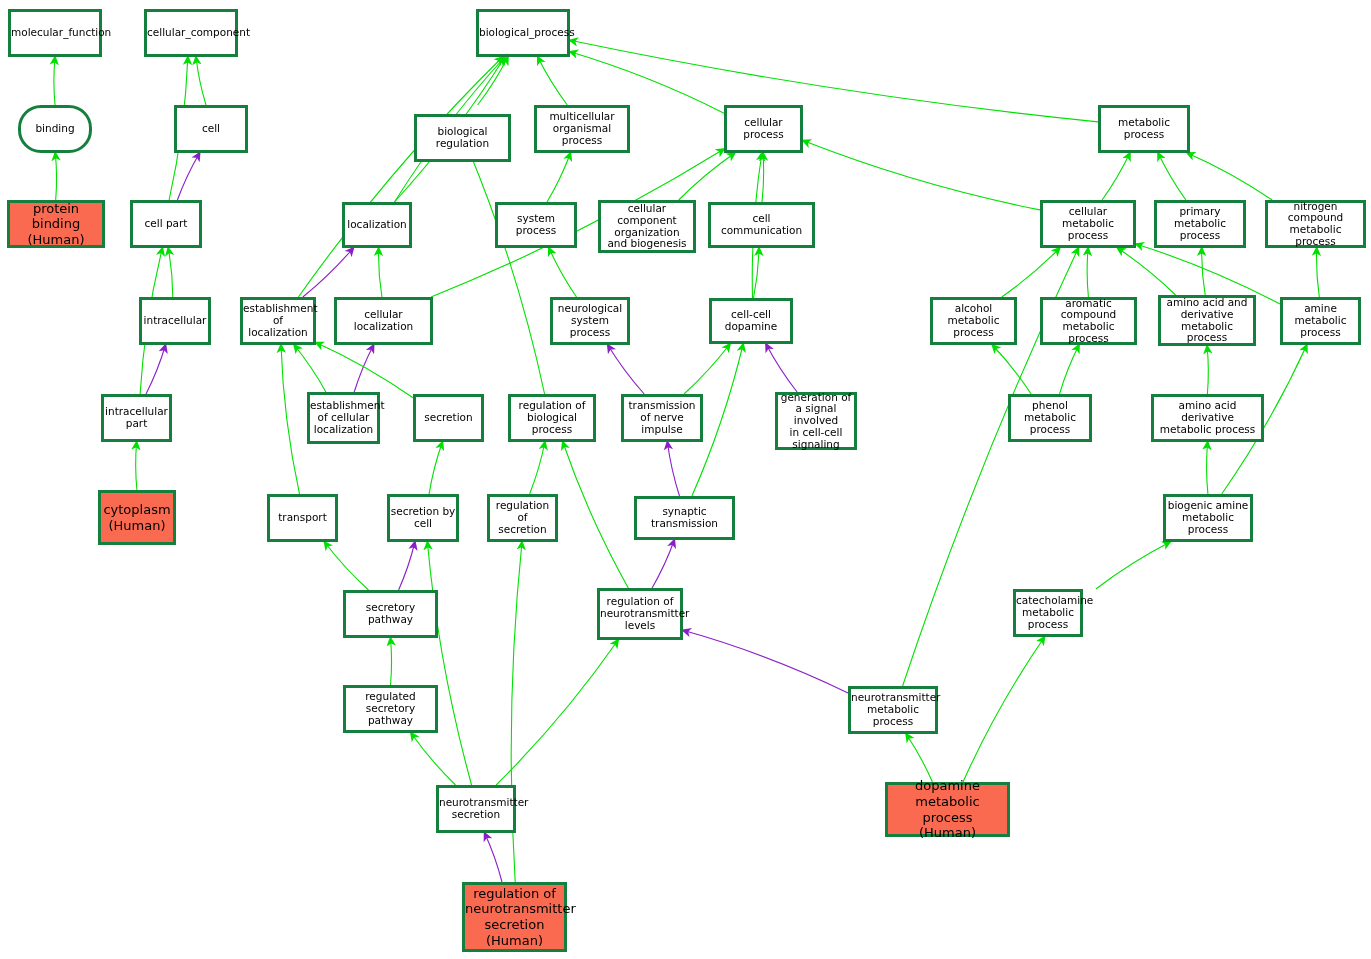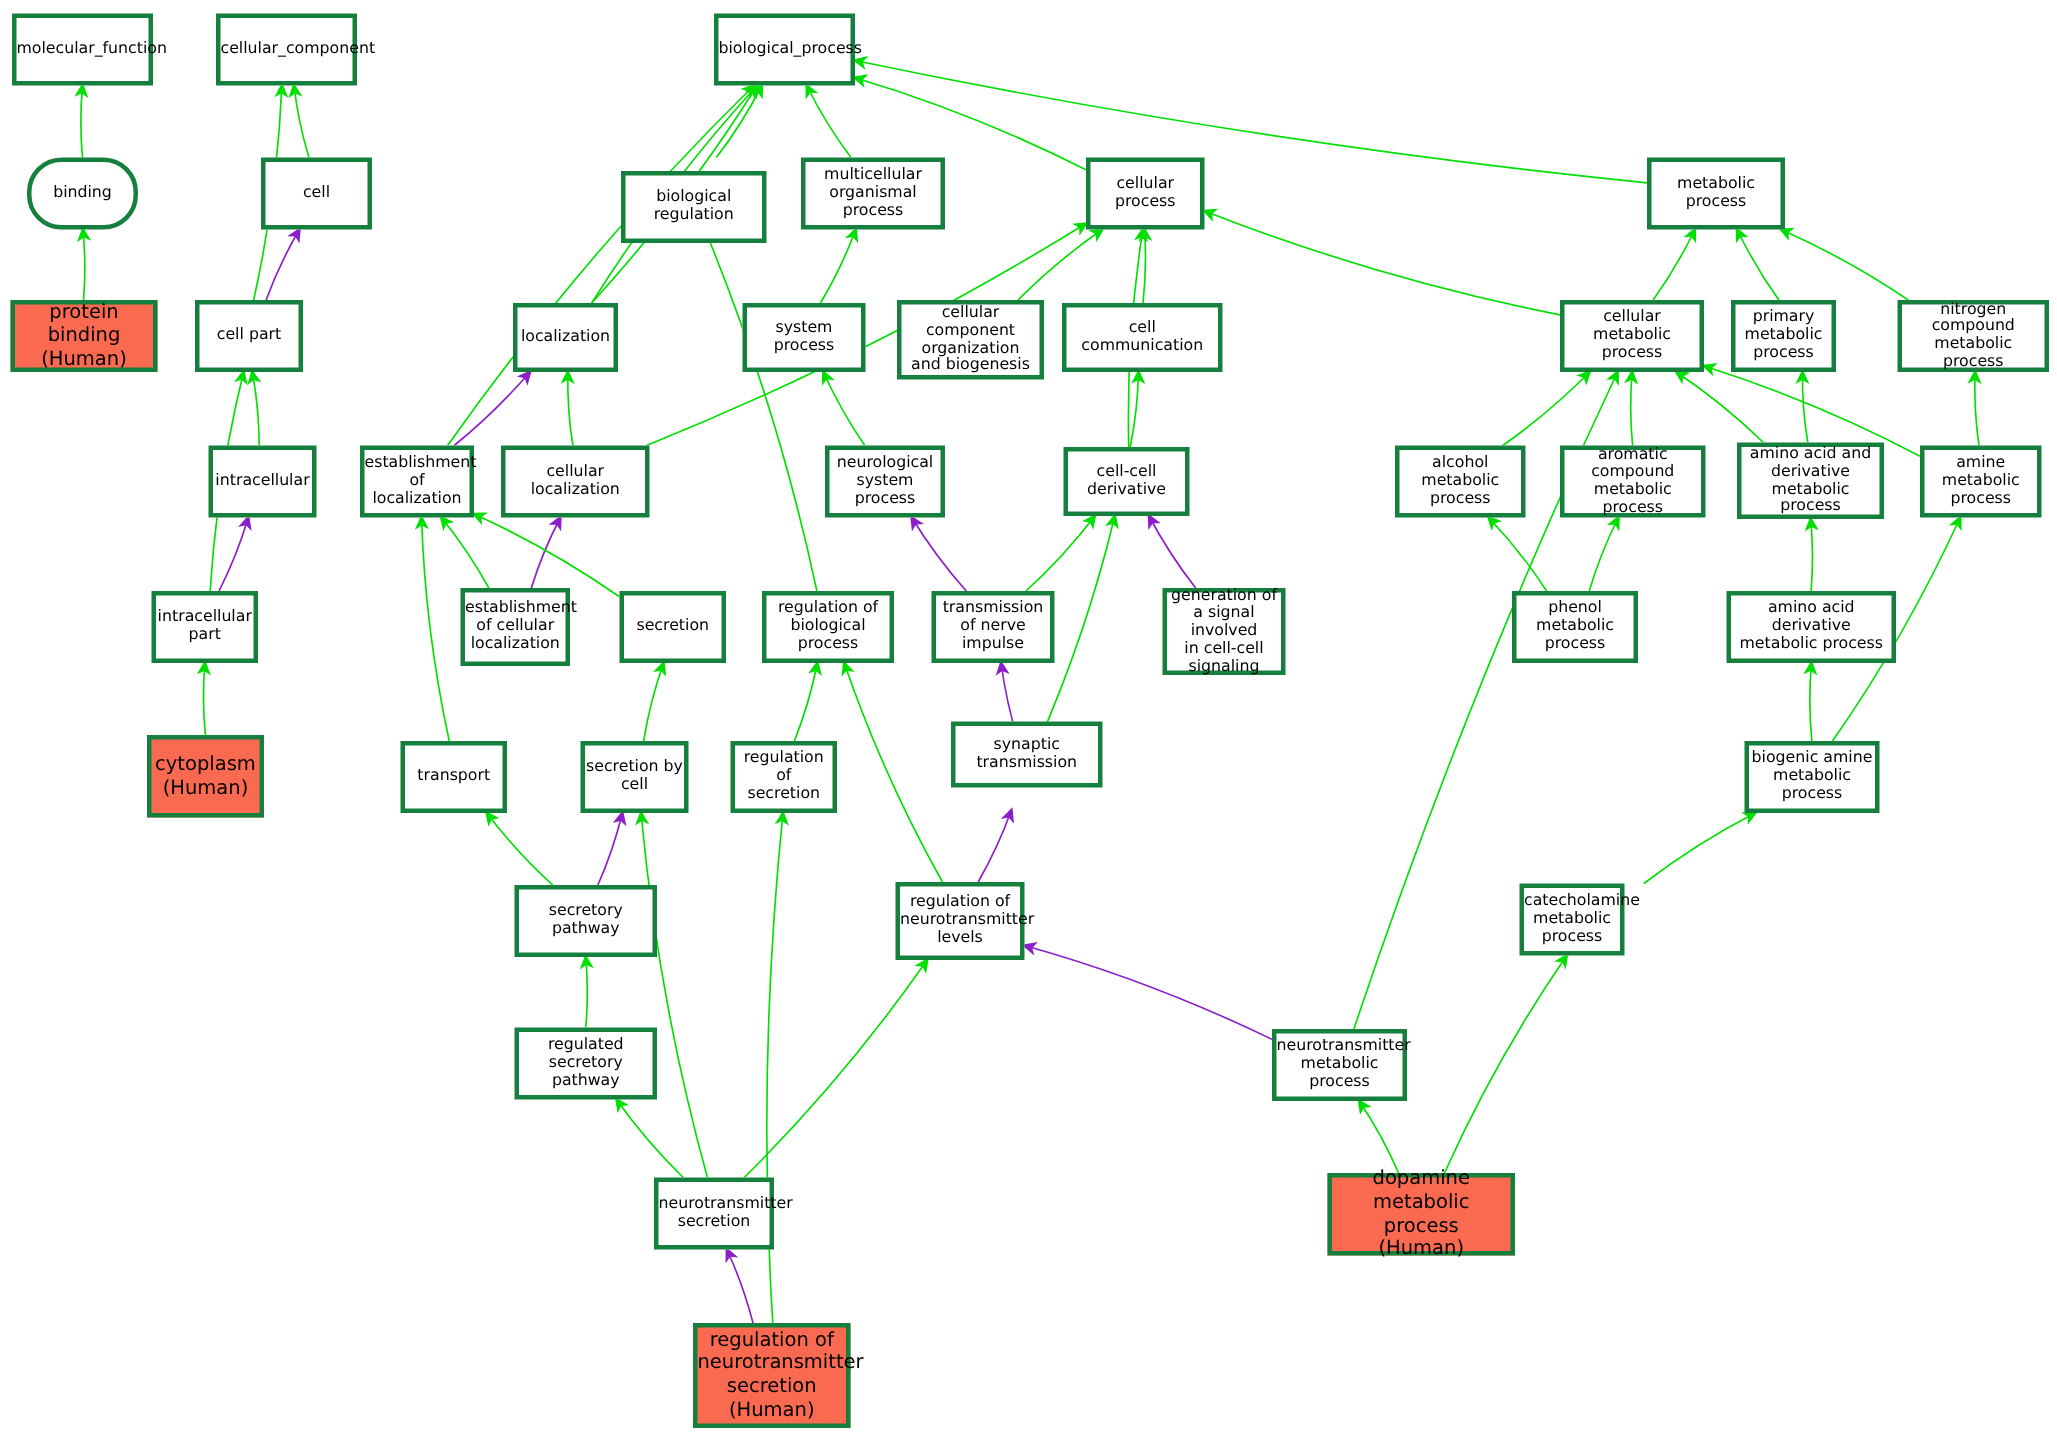--- a/index.html
+++ b/index.html
@@ -182,21 +182,21 @@
 organization
 and biogenesis</span>
       </div>
       <div class="node term" style="left: 708px; top: 202px; width: 107px; height: 46px;">
         <span class="lbl">cell communication</span>
       </div>
       <div class="node term" style="left: 1040px; top: 200px; width: 96px; height: 48px;">
         <span class="lbl">cellular metabolic
 process</span>
       </div>
-      <div class="node term" style="left: 1154px; top: 200px; width: 70px; height: 48px;">
+      <div class="node term" style="left: 1154px; top: 200px; width: 92px; height: 48px;">
         <span class="lbl">primary metabolic
 process</span>
       </div>
       <div class="node term" style="left: 1265px; top: 200px; width: 101px; height: 48px;">
         <span class="lbl">nitrogen compound
 metabolic process</span>
       </div>
       <div class="node term" style="left: 139px; top: 297px; width: 72px; height: 48px;">
         <span class="lbl">intracellular</span>
       </div>
@@ -205,21 +205,21 @@
 of localization</span>
       </div>
       <div class="node term" style="left: 334px; top: 297px; width: 99px; height: 48px;">
         <span class="lbl">cellular localization</span>
       </div>
       <div class="node term" style="left: 550px; top: 297px; width: 80px; height: 48px; align-items: center;">
         <span class="lbl">neurological
 system process</span>
       </div>
       <div class="node term" style="left: 709px; top: 298px; width: 84px; height: 46px;">
-        <span class="lbl">cell-cell derivative</span>
+        <span class="lbl">cell-cell dopamine</span>
       </div>
       <div class="node term" style="left: 930px; top: 297px; width: 87px; height: 48px;">
         <span class="lbl">alcohol metabolic
 process</span>
       </div>
       <div class="node term" style="left: 1040px; top: 297px; width: 97px; height: 48px;">
         <span class="lbl">aromatic compound
 metabolic process</span>
       </div>
       <div class="node term" style="left: 1158px; top: 295px; width: 98px; height: 51px;">
@@ -269,21 +269,21 @@
         <span class="lbl">transport</span>
       </div>
       <div class="node term" style="left: 387px; top: 494px; width: 72px; height: 48px;">
         <span class="lbl">secretion by
 cell</span>
       </div>
       <div class="node term" style="left: 487px; top: 494px; width: 71px; height: 48px;">
         <span class="lbl">regulation of
 secretion</span>
       </div>
-      <div class="node term" style="left: 634px; top: 481px; width: 101px; height: 44px;">
+      <div class="node term" style="left: 634px; top: 496px; width: 101px; height: 44px;">
         <span class="lbl">synaptic transmission</span>
       </div>
       <div class="node term" style="left: 1163px; top: 494px; width: 90px; height: 48px;">
         <span class="lbl">biogenic amine
 metabolic process</span>
       </div>
       <div class="node term" style="left: 343px; top: 590px; width: 95px; height: 48px;">
         <span class="lbl">secretory pathway</span>
       </div>
       <div class="node term" style="left: 597px; top: 588px; width: 86px; height: 52px;">

